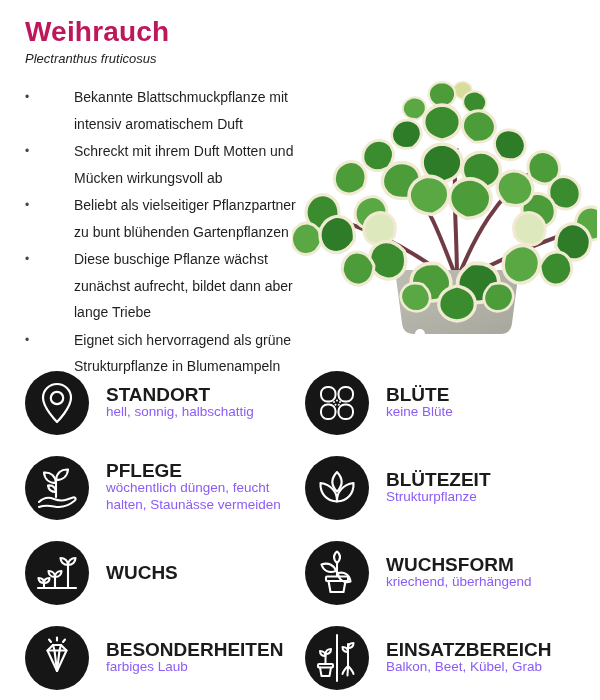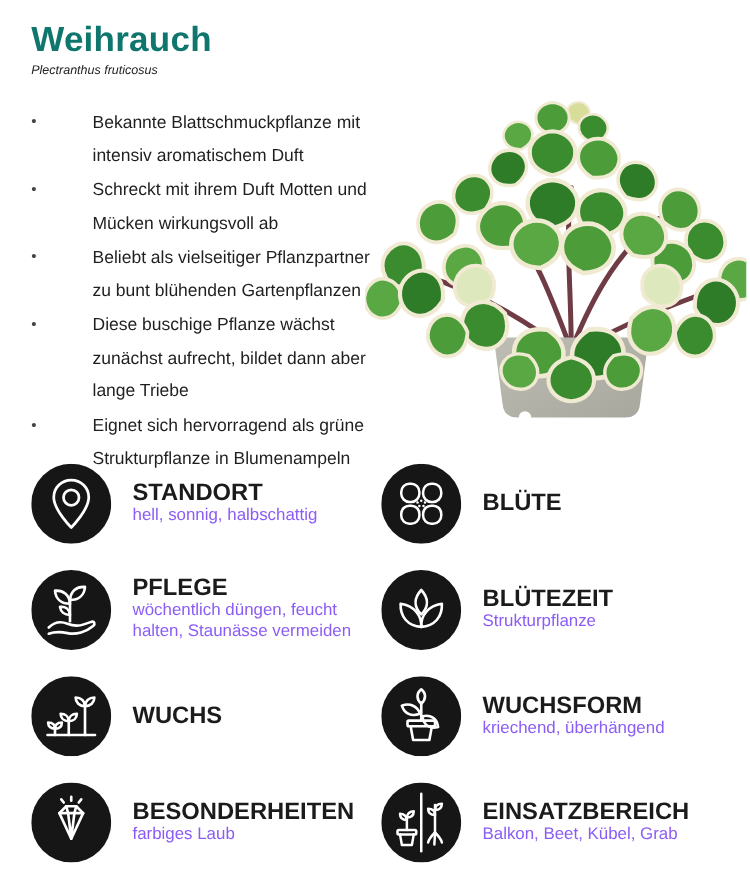--- a/index.html
+++ b/index.html
@@ -1,20 +1,20 @@
 <!DOCTYPE html>
 <html><head>
 <meta charset="utf-8">
 <style>
   html,body{margin:0;padding:0;width:600px;height:700px;background:#ffffff;overflow:hidden;
     font-family:"Liberation Sans","DejaVu Sans",sans-serif;color:#1f1f1f;}
   .sheet{position:relative;width:600px;height:700px;}
 
-  .title{position:absolute;left:25px;top:16px;font-size:28px;font-weight:700;color:#0f766e;letter-spacing:.2px;}
-  .subtitle{position:absolute;left:25px;top:51px;font-size:10px;font-style:italic;font-weight:500;color:#222;}
+  .title{position:absolute;left:25px;top:16px;font-size:28px;font-weight:700;color:#be185d;letter-spacing:.2px;}
+  .subtitle{position:absolute;left:25px;top:51px;font-size:13px;font-style:italic;font-weight:500;color:#222;}
 
   .bullets{position:absolute;left:25px;top:84px;width:276px;margin:0;padding:0;list-style:none;}
   .bullets li{display:flex;font-size:14px;line-height:26.5px;margin-bottom:1px;}
   .bullets .dot{width:17px;flex:0 0 17px;color:#444;font-size:12px;}
   .bullets .btxt{flex:1;margin-left:32px;}
 
   .plant{position:absolute;left:292px;top:80px;width:305px;height:262px;}
 
   .features{position:absolute;left:25px;top:360px;display:grid;grid-template-columns:280px 280px;grid-auto-rows:85px;}
   .feature{display:flex;align-items:center;gap:17px;}
@@ -153,20 +153,21 @@
             <circle cx="29" cy="31" r="1"></circle>
               <circle cx="32" cy="29.5" r="1"></circle>
               <circle cx="35" cy="31" r="1"></circle>
             <circle cx="30.5" cy="33.8" r="1"></circle>
               <circle cx="33.8" cy="33.8" r="1"></circle>
           </g>
           </svg>
       </div>
       <div class="ftext">
         <div class="flabel">BLÜTE</div>
+        <div class="fvalue">keine Blüte</div>
       </div>
     </div>
 
     <div class="feature">
       <div class="icon-wrap">
         <svg viewBox="0 0 64 64" width="64" height="64">
             <circle cx="32" cy="32" r="32" fill="#161616"></circle>
           <g fill="none" stroke="#fff" stroke-width="2.1" stroke-linecap="round" stroke-linejoin="round">
             <path d="M14 46 C19 41 24 41 29 43 C33 44.6 38 45 42 43.5 L48 41.5 C50.5 40.8 51.5 43 49.5 44.8 C44 49.5 36 52 29 50.5 C23 49.3 18 49.6 14 51"></path>
             <path d="M31 41 V25"></path>

